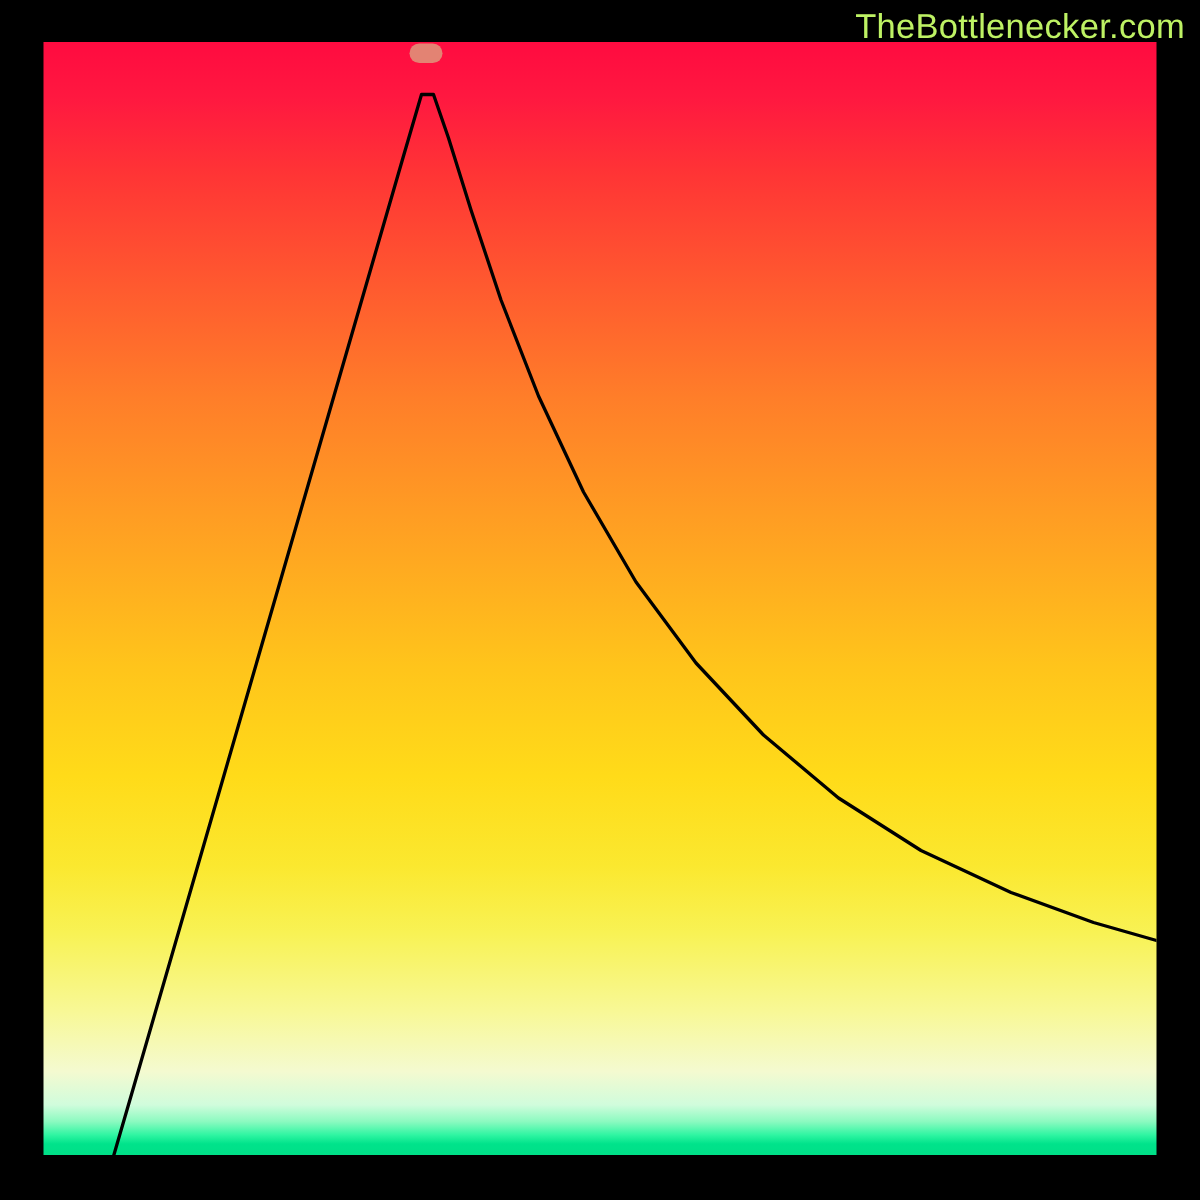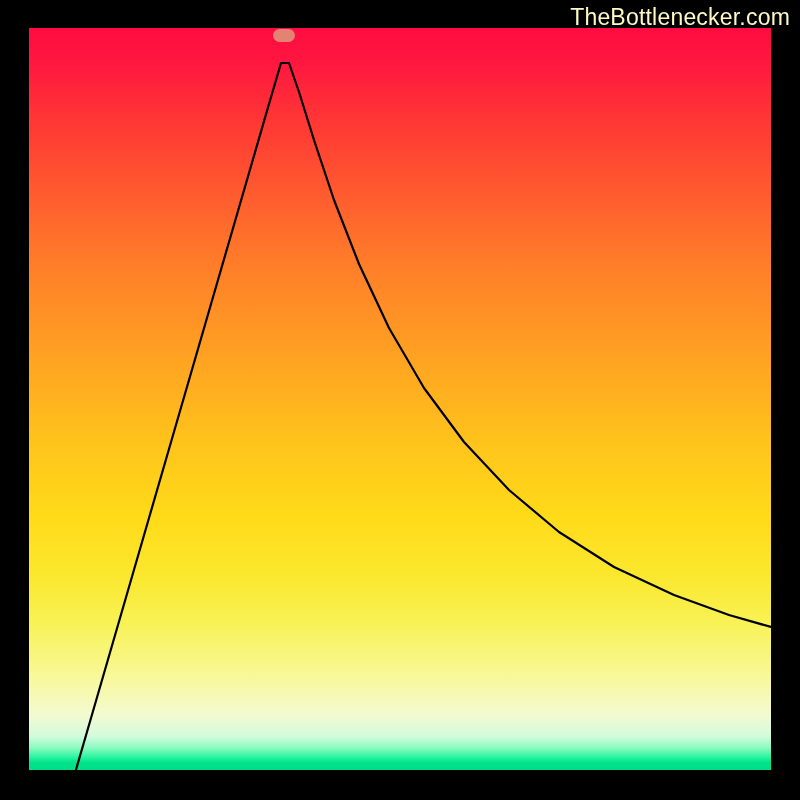--- a/index.html
+++ b/index.html
@@ -33,21 +33,21 @@
         #d0fcdc 95.5%,
         #8bfac0 97%,
         #2ff5a2 98.2%,
         #00e38b 99%,
         #00df87 100%);
   }
   .watermark {
     position: absolute;
     top: 4px;
     right: 10px;
-    color: #fef9c3;
+    color: #bef264;
     font-size: 23px;
     font-weight: 400;
     letter-spacing: 0.2px;
     z-index: 10;
   }
   svg.curve {
     position: absolute;
     left: 0;
     top: 0;
     width: 742px;

